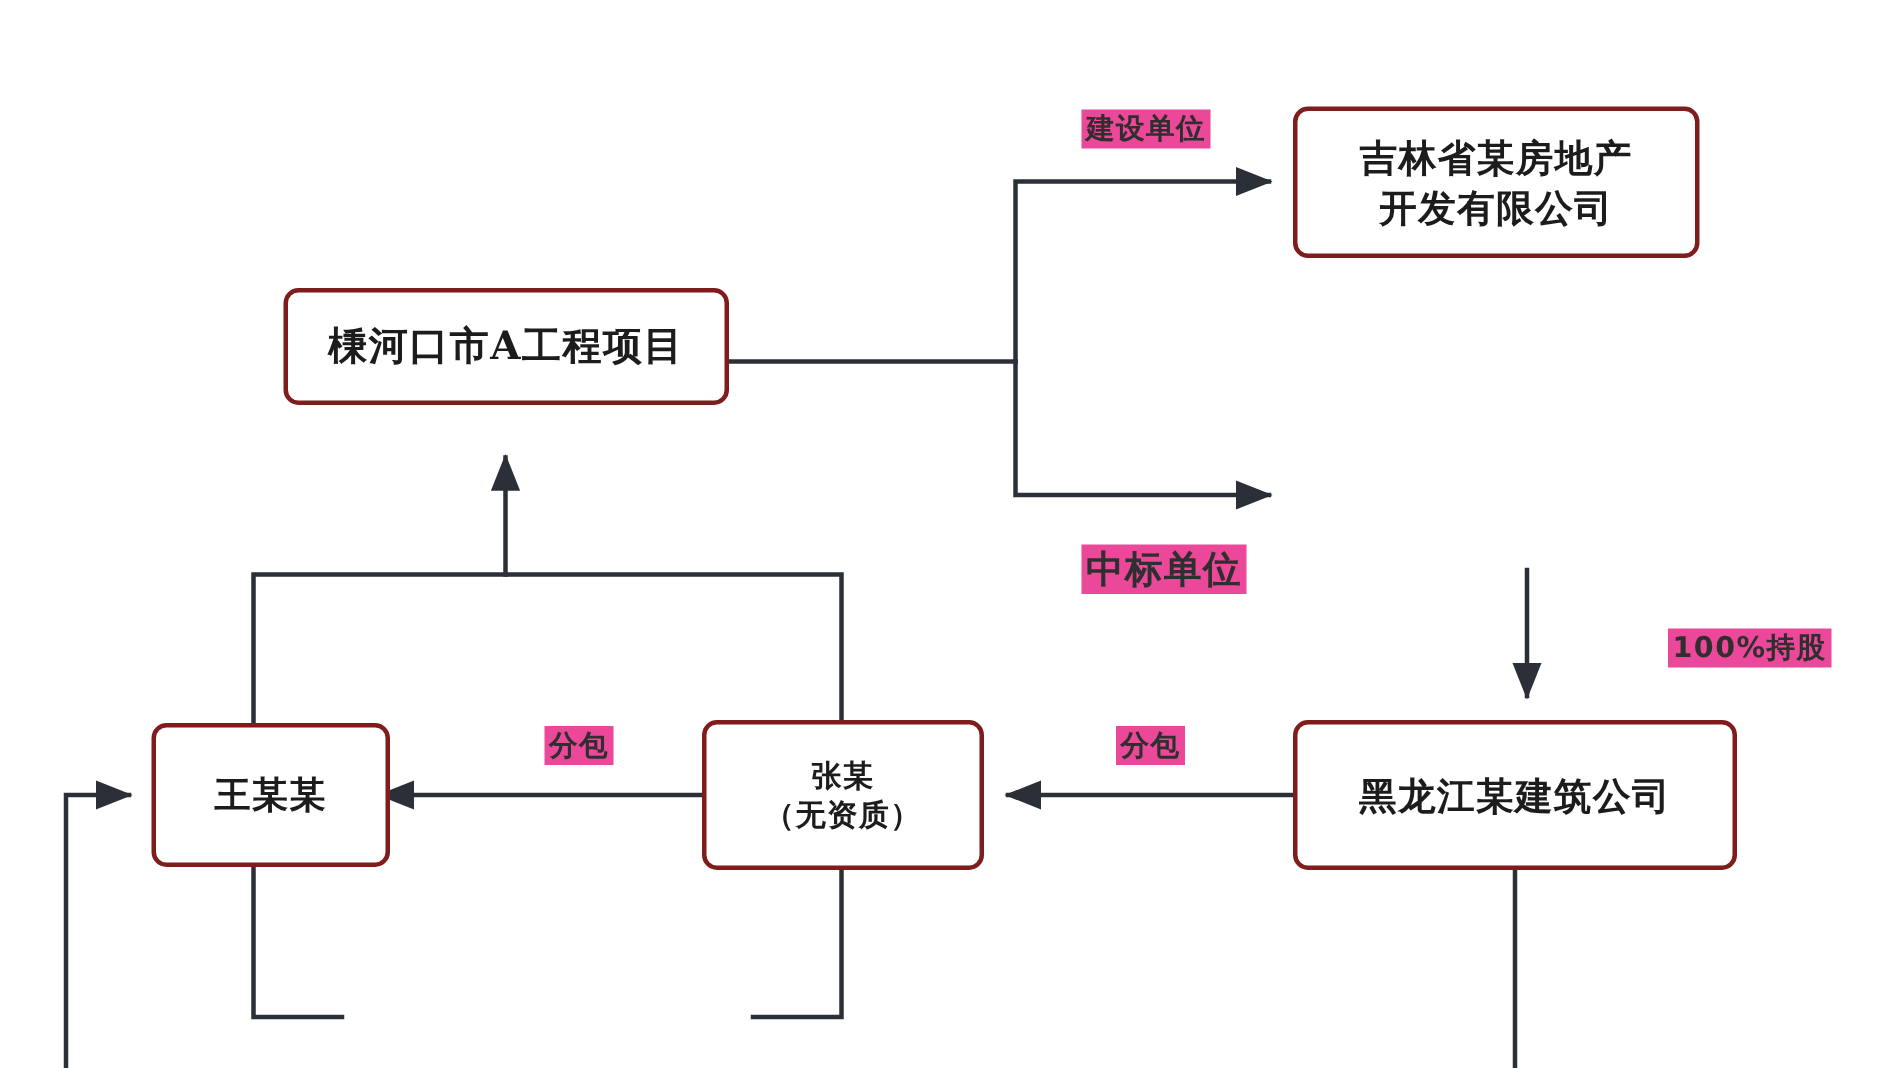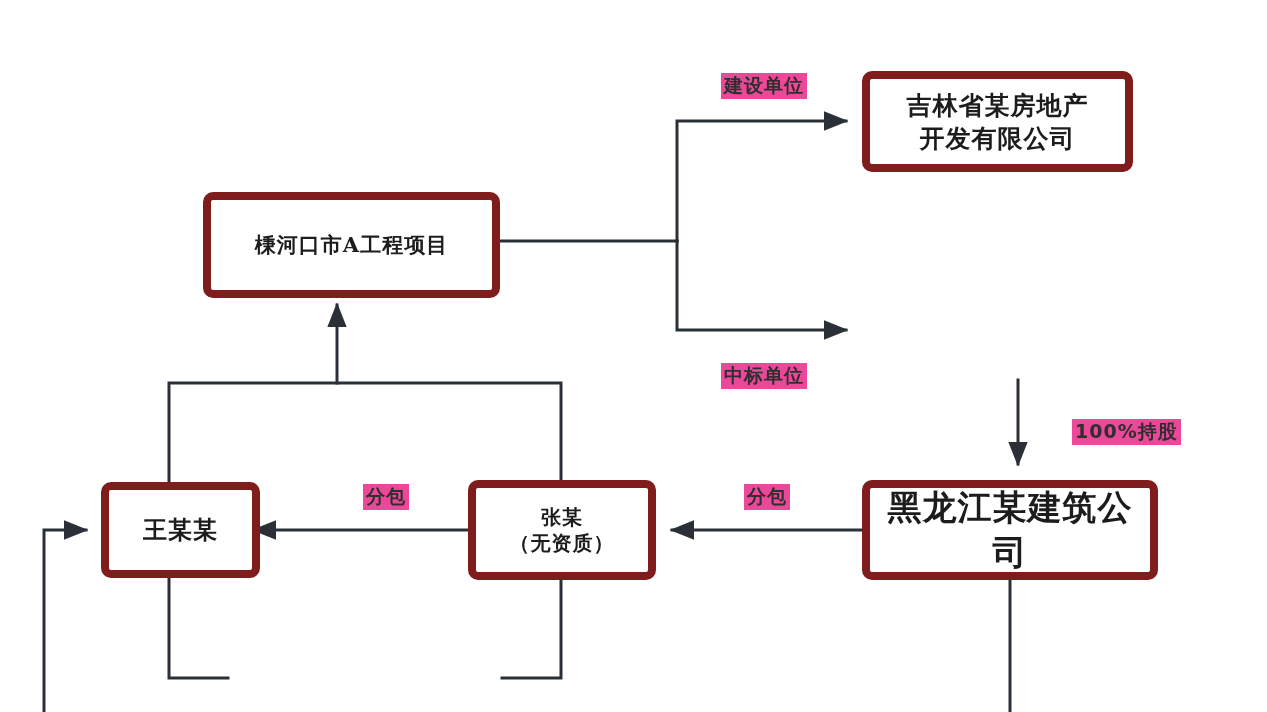--- a/index.html
+++ b/index.html
@@ -21,21 +21,21 @@
   #wires {
     position: absolute;
     left: 0;
     top: 0;
     width: 1267px;
     height: 712px;
   }
   .node {
     position: absolute;
     box-sizing: border-box;
-    border: 8px solid #7f1d1d;
+    border: 3px solid #7f1d1d;
     border-radius: 10px;
     background: #ffffff;
     display: flex;
     align-items: center;
     justify-content: center;
     text-align: center;
     color: #1c1c1c;
     font-family: "DejaVu Serif", "Liberation Serif", serif;
     font-weight: 600;
     line-height: 1.32;
@@ -88,47 +88,47 @@
 
       <path d="M 169 578 L 169 678 L 228 678"></path>
       <path d="M 561 580 L 561 678 L 502 678"></path>
 
       <path d="M 44 712 L 44 530 L 86 530" marker-end="url(#arrow)"></path>
 
       <path d="M 1010 580 L 1010 712"></path>
     </g>
   </svg>
 
-  <div class="node" style="left:189px; top:192px; width:297px; height:106px; font-size:21px;margin-left:14px;">
+  <div class="node" style="left:189px; top:192px; width:297px; height:78px; font-size:26px;">
     <span class="node-text">棅河口市A工程项目</span>
   </div>
 
   <div class="node" style="left:862px; top:71px; width:271px; height:101px; font-size:25px;">
     <span class="node-text">吉林省某房地产
 开发有限公司</span>
   </div>
 
 
-  <div class="node" style="left:862px; top:480px; width:296px; height:100px; font-size:34px;">
+  <div class="node" style="left:862px; top:480px; width:296px; height:100px; font-size:25px;">
     <span class="node-text">黑龙江某建筑公司</span>
   </div>
 
   <div class="node" style="left:468px; top:480px; width:188px; height:100px; font-size:20px;">
     <span class="node-text">张某
 （无资质）</span>
   </div>
 
   <div class="node" style="left:101px; top:482px; width:159px; height:96px; font-size:24px;">
     <span class="node-text">王某某</span>
   </div>
 
   <div class="edge-label" style="left:721px; top:73px; font-size:19px;">建设单位</div>
 
-  <div class="edge-label" style="left:721px; top:363px; font-size:19px;">中标单位</div>
+  <div class="edge-label" style="left:721px; top:363px; font-size:25px;">中标单位</div>
 
-  <div class="edge-label" style="left:1072px; top:419px; font-size:19px;">100%持股</div>
+  <div class="edge-label" style="left:1112px; top:419px; font-size:19px;">100%持股</div>
 
   <div class="edge-label" style="left:744px; top:484px; font-size:19px;">分包</div>
 
   <div class="edge-label" style="left:363px; top:484px; font-size:19px;">分包</div>
 
 
 </div>
 
 </body></html>

